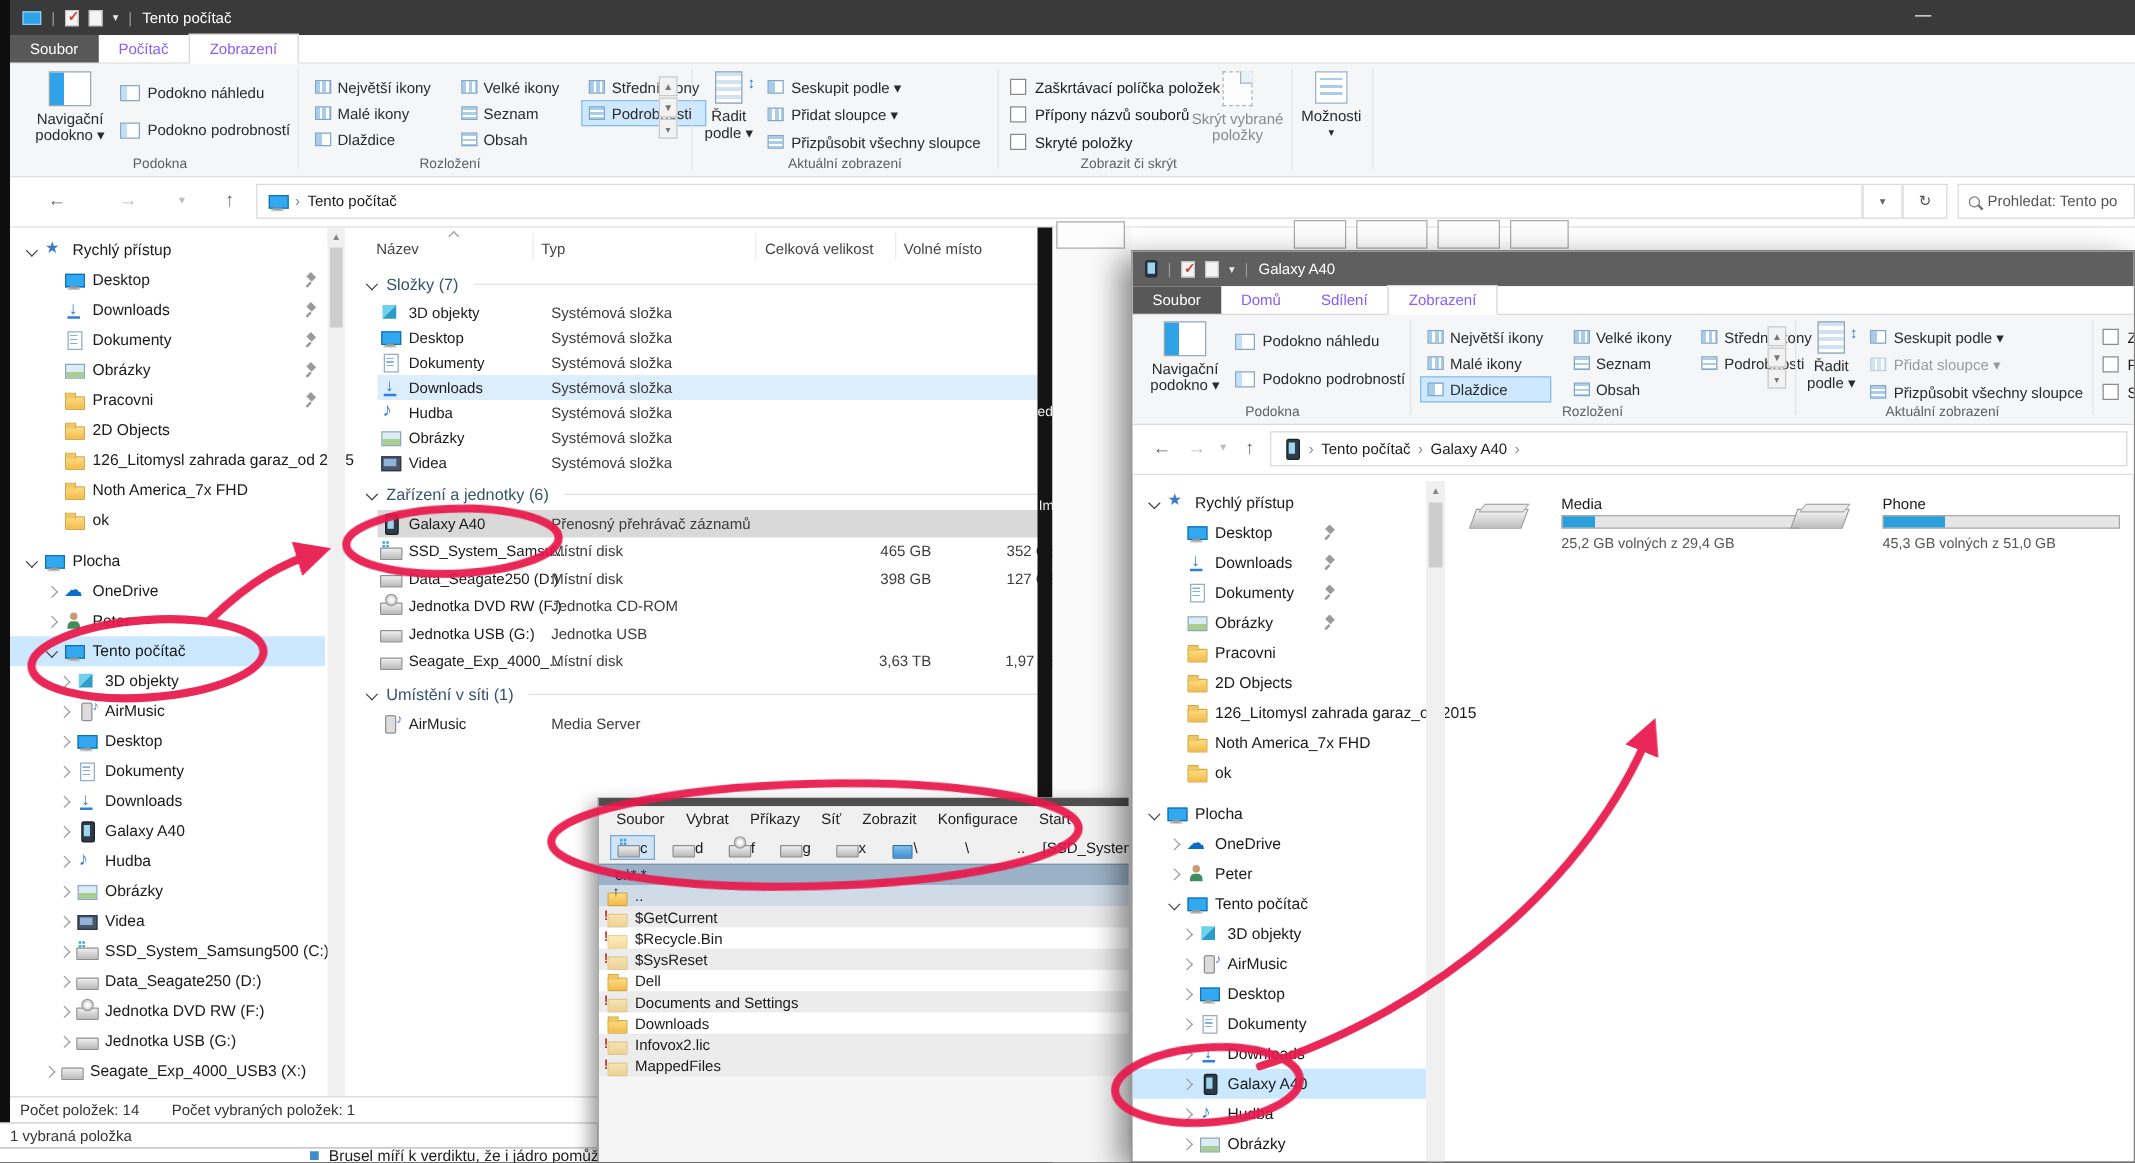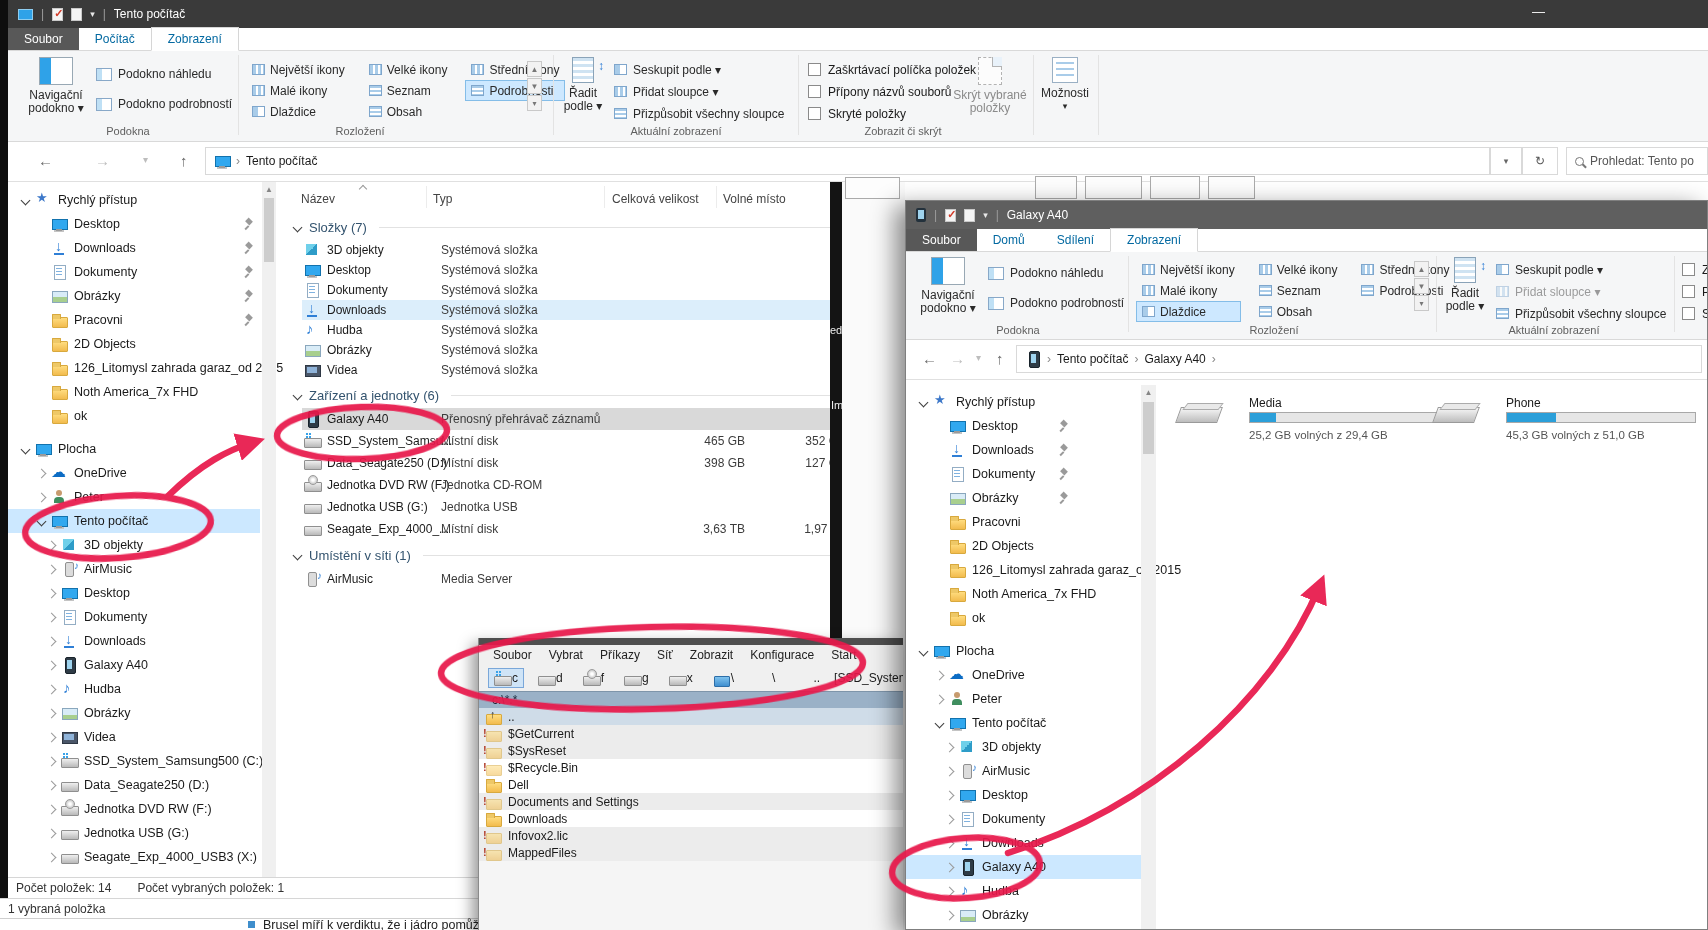--- a/index.html
+++ b/index.html
@@ -13,21 +13,21 @@
 .tbsep{color:#9b9b9b}
 .q-pc{width:15px;height:11px;background:#2fa2e8;border:1px solid #8ecdf0;position:relative;flex:none}
 .q-doc{width:11px;height:13px;background:#f4f4f4;border:1px solid #c9c9c9;position:relative;flex:none}
 .q-doc.chk::after{content:"✓";position:absolute;left:1px;top:-2px;color:#d23c2a;font-size:11px;font-weight:bold}
 .q-phone{width:10px;height:14px;background:#23313c;border-radius:2px;position:relative;flex:none}
 .q-phone::after{content:"";position:absolute;left:2px;top:2px;right:2px;bottom:3px;background:#9fd4ef}
 .caret{font-size:9px;color:#e8e8e8}
 .minbtn{position:absolute;top:4px;color:#fff;font-size:13px}
 
 .tabstrip{background:#fff;border-bottom:1px solid #d9d9d9;display:flex;align-items:flex-end;padding-left:0}
-.tab{padding:4px 16px 4px 16px;font-size:12px;color:#0369a1}
+.tab{padding:4px 16px 4px 16px;font-size:12px;color:#8b5cf6}
 .tab.file{background:#585858;color:#fff}
 .tab.active{border:1px solid #d6d6d6;border-bottom:1px solid #fff;margin-bottom:-1px;background:#fff}
 
 .ribbon{background:#f5f6f7;border-bottom:1px solid #d9d9d9}
 .rsep{position:absolute;width:1px;background:#e3e3e3}
 .rgl{position:absolute;font-size:11px;color:#606060;transform:translateX(-50%);white-space:nowrap}
 .ritem{display:flex;align-items:center;gap:6px;white-space:nowrap;color:#2a2a2a}
 .ritem.dis{opacity:.45}
 .bigbtn{position:absolute;display:flex;flex-direction:column;align-items:center;font-size:12px;color:#2a2a2a;text-align:center;line-height:13px}
 .big-navpane{width:34px;height:28px;border:1px solid #98a8b4;background:linear-gradient(90deg,#2fa2e8 0 11px,#fff 11px);margin-bottom:4px}
@@ -464,21 +464,21 @@
         <span class="ic ic-cd"></span>
         <span class="tlabel">Jednotka DVD RW (F:)</span>
         <span class="pin"></span>
       </div>
         <div class="trow" style="padding-left: 40px;">
         <span class="chev col"></span>
         <span class="ic ic-drive"></span>
         <span class="tlabel">Jednotka USB (G:)</span>
         <span class="pin"></span>
       </div>
-        <div class="trow" style="padding-left: 40px;">
+        <div class="trow" style="padding-left: 28px;">
         <span class="chev col"></span>
         <span class="ic ic-drive"></span>
         <span class="tlabel">Seagate_Exp_4000_USB3 (X:)</span>
         <span class="pin"></span>
       </div>
       </div>
 
     <div class="sbar" style="left:254px;top:182px;width:14px;height:696px"></div>
     <div class="sbtn" style="left:254px;top:182px;width:14px;height:14px">▲</div>
     <div class="sthumb" style="left:256px;top:198px;width:10px;height:64px"></div>
@@ -699,27 +699,27 @@
     <div>
 
     <div class="tcrow cur">
         <span class="ic ic-up"></span>
         <span class="nm">..</span>
       </div>
         <div class="tcrow alt">
         <span class="ic ic-hfolder"></span>
         <span class="nm">$GetCurrent</span>
       </div>
+        <div class="tcrow">
+        <span class="ic ic-hfolder"></span>
+        <span class="nm">$Recycle.Bin</span>
+      </div>
         <div class="tcrow alt">
         <span class="ic ic-hfolder"></span>
         <span class="nm">$SysReset</span>
-      </div>
-        <div class="tcrow">
-        <span class="ic ic-hfolder"></span>
-        <span class="nm">$Recycle.Bin</span>
       </div>
         <div class="tcrow">
         <span class="ic ic-folder"></span>
         <span class="nm">Dell</span>
       </div>
         <div class="tcrow alt">
         <span class="ic ic-hfolder"></span>
         <span class="nm">Documents and Settings</span>
       </div>
         <div class="tcrow">

